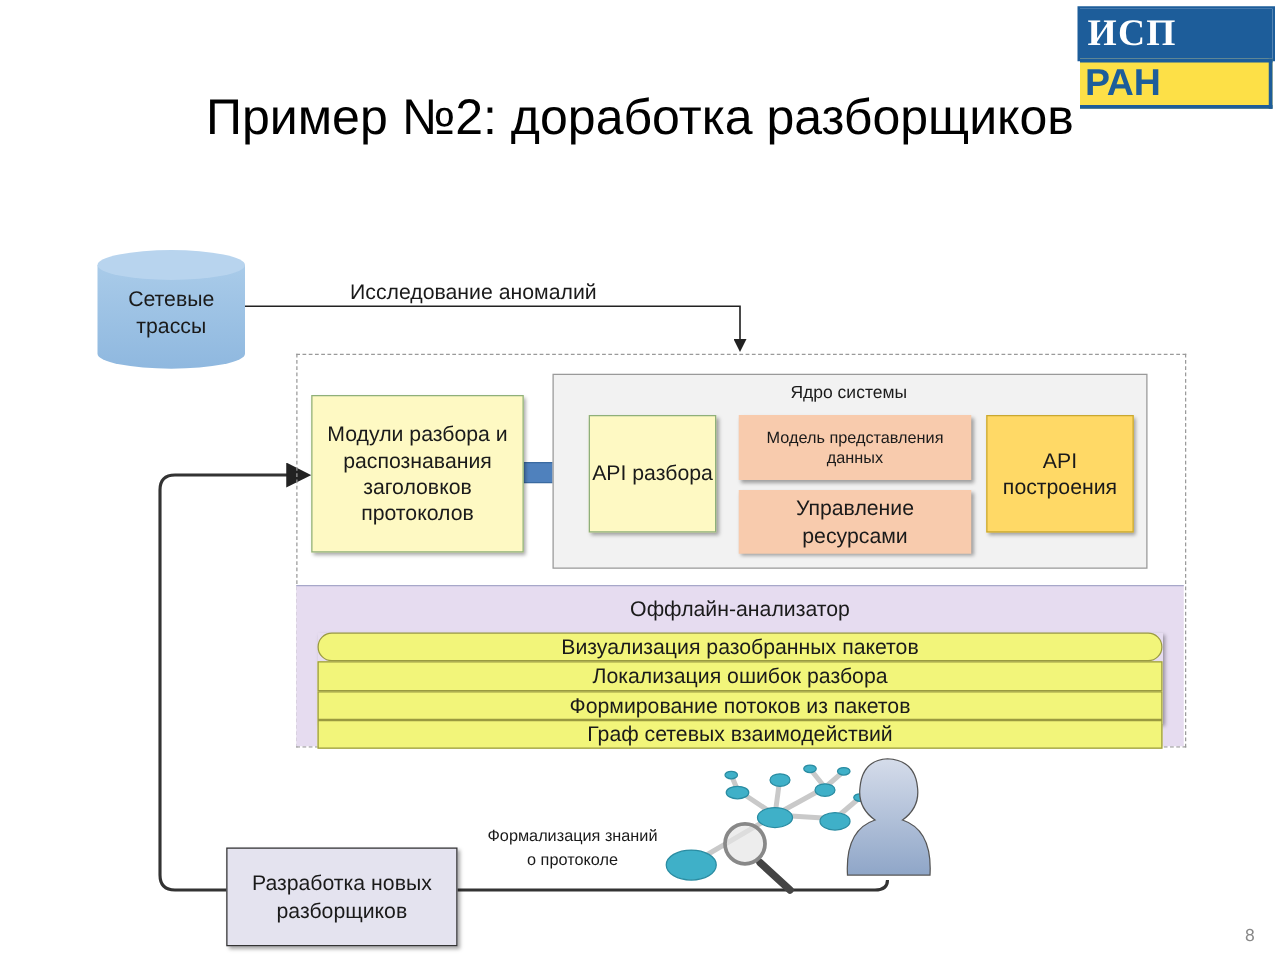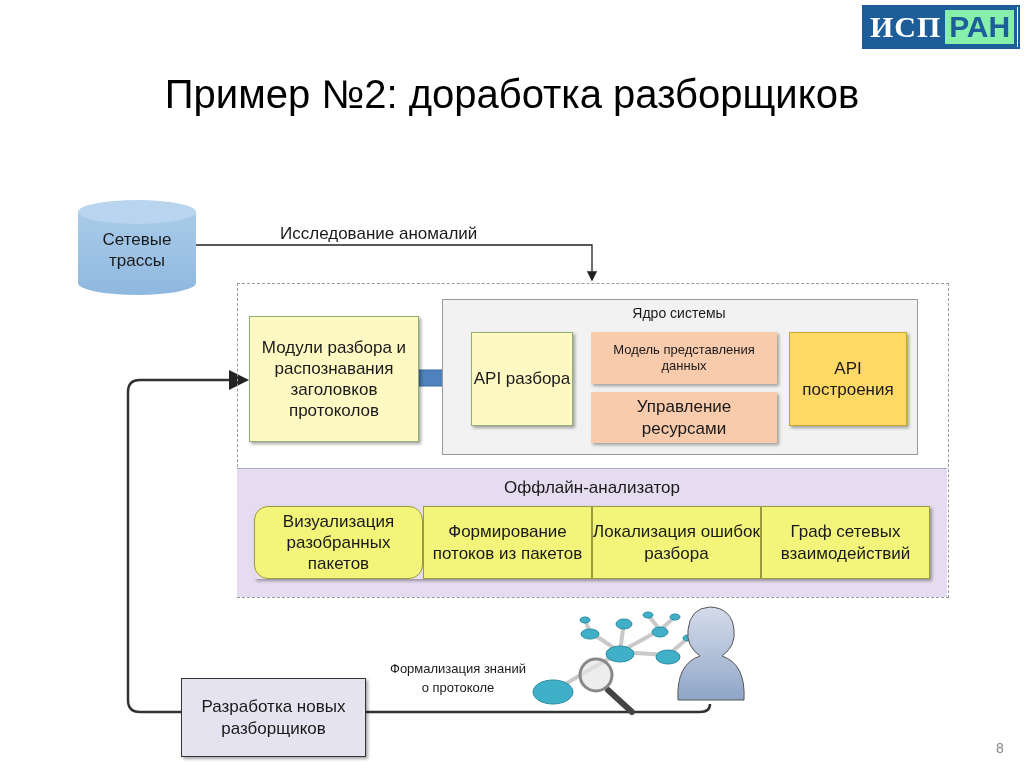--- a/index.html
+++ b/index.html
@@ -1,20 +1,20 @@
 <!DOCTYPE html>
 <html><head>
 <meta charset="utf-8">
 <style>
   html,body{margin:0;padding:0;background:#fff;}
   body{width:1024px;height:767px;position:relative;overflow:hidden;font-family:"Liberation Sans","DejaVu Sans",sans-serif;color:#1a1a1a;}
-  .abs{position:absolute;}
+  .abs{position:absolute;flex-direction:column;}
   #logo{left:862px;top:5px;width:154px;height:40px;border:2px solid #1d5d9a;background:#fff;display:flex;}
   #logo .l1{background:#1d5d9a;color:#fff;font-family:"Liberation Serif",serif;font-weight:bold;font-size:30px;line-height:40px;padding:0 4px 0 6px;letter-spacing:1px;}
-  #logo .l2{background:#86efac;color:#1d5d9a;font-weight:bold;font-size:30px;line-height:40px;padding:0 4px;border:3px solid #1d5d9a;border-left:none;box-sizing:border-box;height:40px;line-height:34px;}
+  #logo .l2{background:#fde047;color:#1d5d9a;font-weight:bold;font-size:30px;line-height:40px;padding:0 4px;border:3px solid #1d5d9a;border-left:none;box-sizing:border-box;height:40px;line-height:34px;}
   #title{left:0;top:72px;width:1024px;font-size:40px;text-align:center;color:#000000;}
   .box{position:absolute;box-sizing:border-box;display:flex;align-items:center;justify-content:center;text-align:center;line-height:1.25;}
   .shadow{box-shadow:2px 2px 3px rgba(0,0,0,0.35);}
   #outer{left:237px;top:283px;width:710px;height:313px;border:1px dashed #9a9a9a;}
   #core{left:442px;top:299px;width:474px;height:154px;background:#f2f2f2;border:1px solid #9a9a9a;}
   #core-label{left:442px;top:305px;width:474px;font-size:14px;text-align:center;}
   #offline{left:237px;top:468px;width:710px;height:128px;background:#e6dcf0;border-top:1px solid #a7a7c9;}
   #offline-label{left:237px;top:478px;width:710px;font-size:17px;text-align:center;}
   .green{background:#fef9c3;border:1px solid #8fb07a;}
   .peach{background:#f8cbad;border:none;}
@@ -103,21 +103,21 @@
 <div class="box green shadow" style="left:249px;top:316px;width:170px;height:126px;font-size:17px;padding:0 6px;">Модули разбора и распознавания заголовков протоколов</div>
 <div class="box green shadow" style="left:471px;top:332px;width:102px;height:94px;font-size:17px;">API разбора</div>
 <div class="box peach shadow" style="left:591px;top:332px;width:186px;height:52px;font-size:13px;padding:16px 6px;">Модель представления данных</div>
 <div class="box peach shadow" style="left:591px;top:392px;width:186px;height:51px;font-size:17px;padding:0 30px;">Управление ресурсами</div>
 <div class="box yellow shadow" style="left:789px;top:332px;width:118px;height:94px;font-size:17px;">API построения</div>
 
 <div id="offline" class="abs"></div>
 <div id="offline-label" class="abs">Оффлайн-анализатор</div>
 <div class="abs shadow" style="left:254px;top:506px;width:676px;height:73px;display:flex;">
   <div class="box lime" style="position:relative;flex:1;font-size:17px;border-radius:14px;">Визуализация разобранных пакетов</div>
+  <div class="box lime" style="position:relative;flex:1;font-size:17px;">Локализация ошибок разбора</div>
   <div class="box lime" style="position:relative;flex:1;font-size:17px;">Формирование потоков из пакетов</div>
-  <div class="box lime" style="position:relative;flex:1;font-size:17px;">Локализация ошибок разбора</div>
   <div class="box lime" style="position:relative;flex:1;font-size:17px;">Граф сетевых взаимодействий</div>
 </div>
 
 <div class="box lilac shadow" style="left:181px;top:678px;width:185px;height:79px;font-size:17px;padding:0 8px;">Разработка новых разборщиков</div>
 <div class="abs" style="left:388px;top:660px;width:140px;font-size:13px;text-align:center;line-height:1.45;">Формализация знаний о протоколе</div>
 
 <div class="abs" style="left:996px;top:740px;font-size:14px;color:#888;">8</div>
 
 </body></html>

